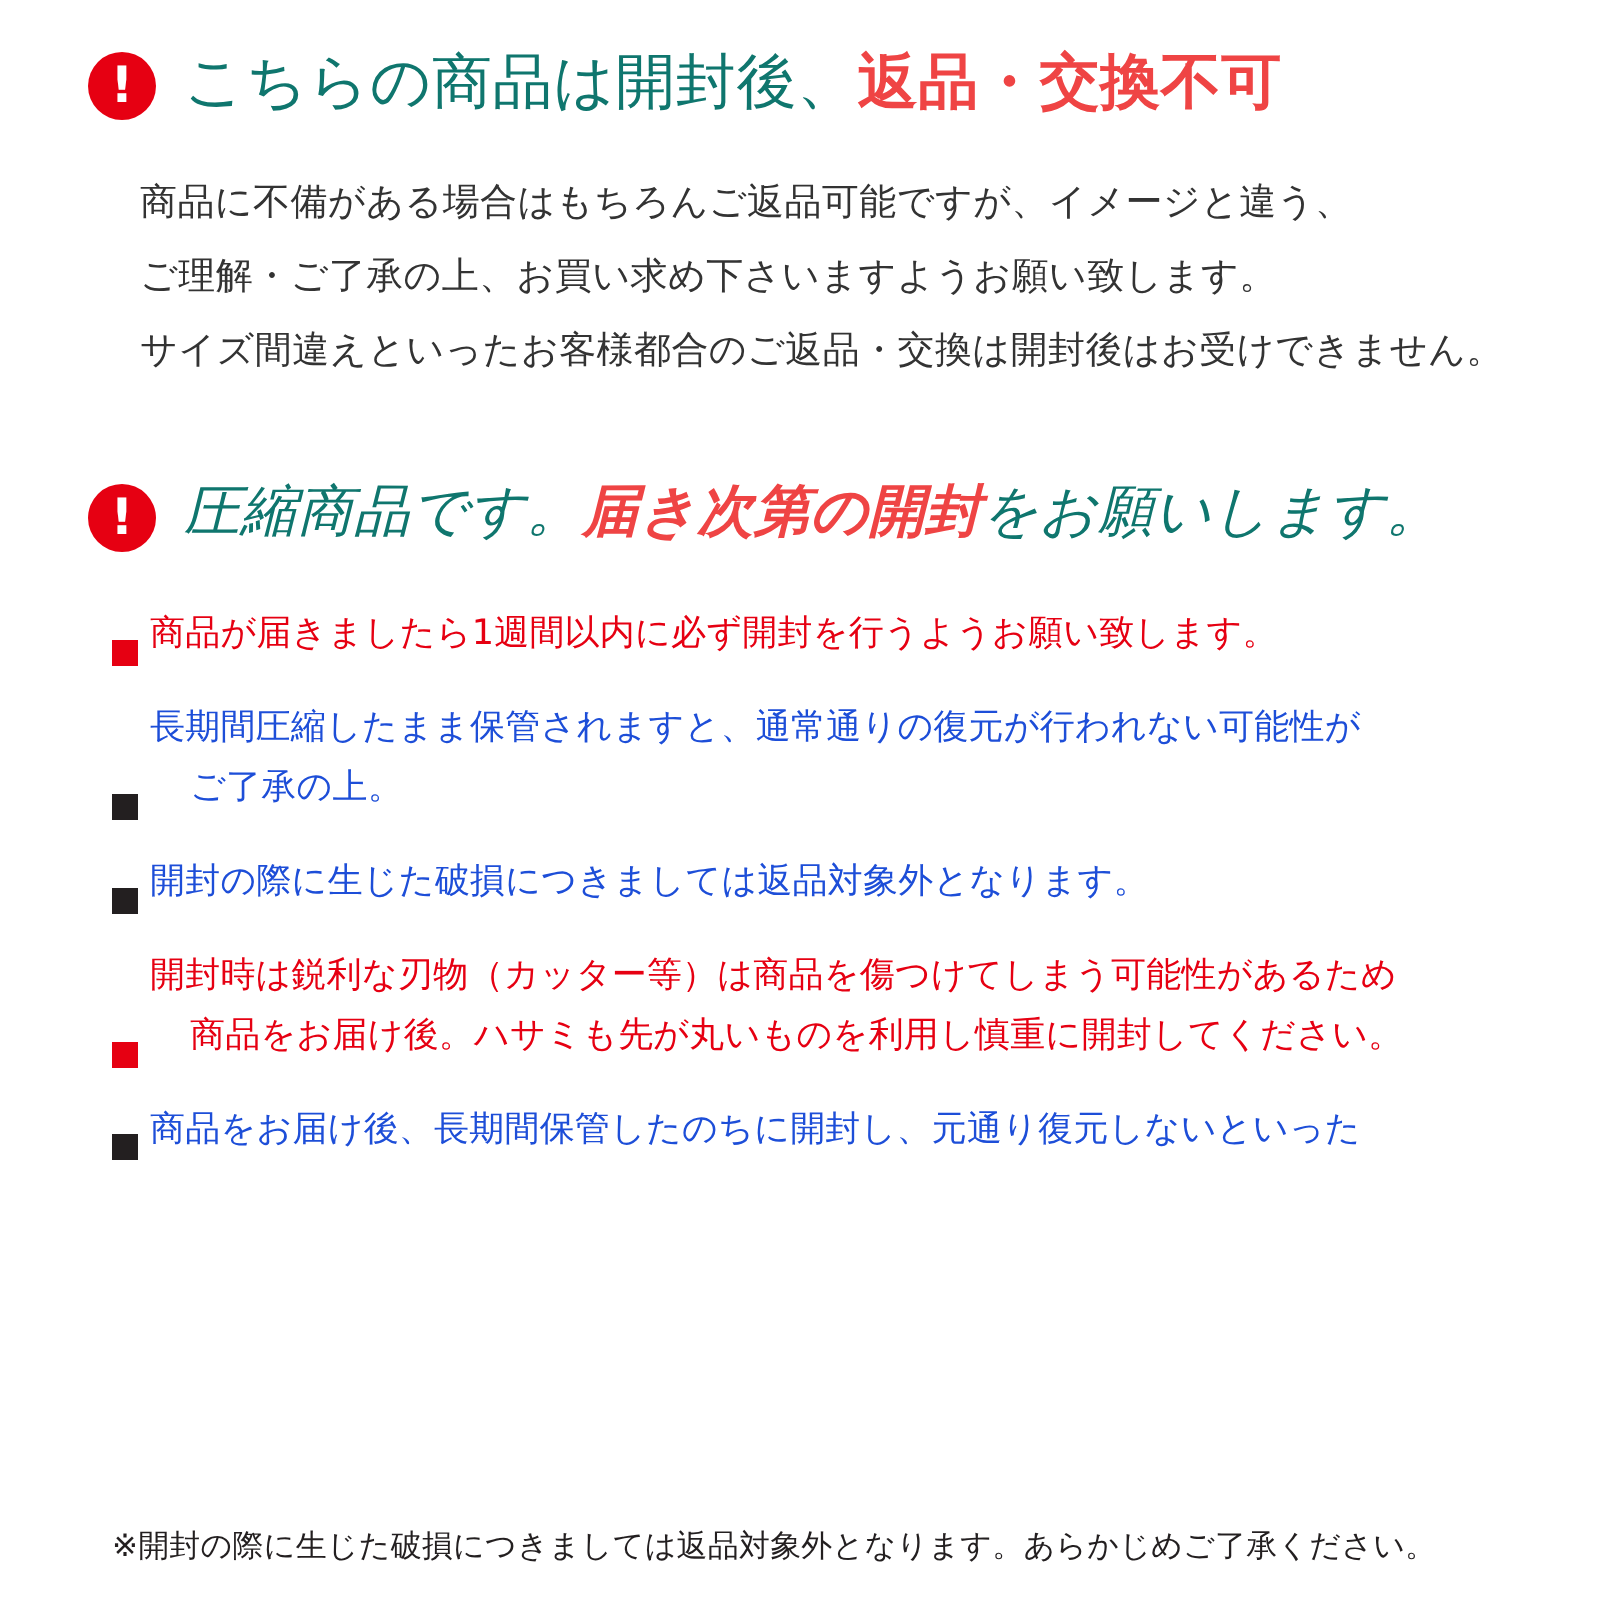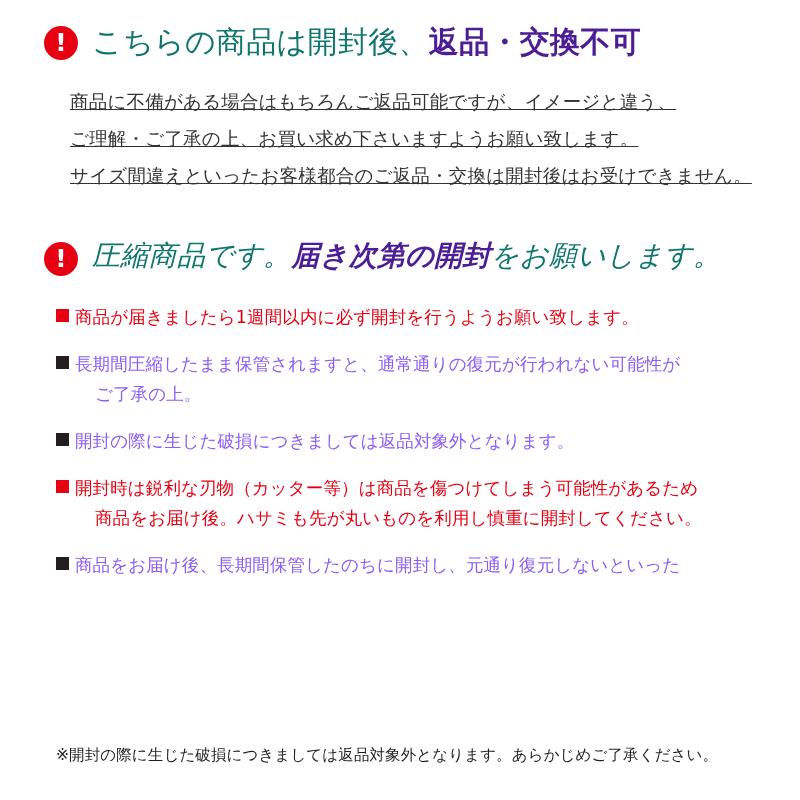--- a/index.html
+++ b/index.html
@@ -43,80 +43,79 @@
     margin-top: 4px;
   }
   .head-text {
     font-size: 30px;
     line-height: 1.3;
     letter-spacing: 0.3px;
     color: #231f20;
     font-weight: 500;
   }
   .head-text .red {
-    color: #4c1d95;
+    color: #ef4444;
     font-weight: bold;
   }
   .head-text .blk-strong {
     color: #0f766e;
   }
 
   
   .para {
     margin: 22px 0 0 26px;
     font-size: 18.5px;
     line-height: 2.0;
     color: #333333;
     letter-spacing: 0.2px;
-    text-decoration: underline;
   }
   .para div { white-space: nowrap; }
 
   
   .section2 {
     margin-top: 44px;
   }
   .head-text2 {
     font-size: 28px;
     line-height: 1.3;
     letter-spacing: 0.3px;
     font-style: italic;
   }
 
   
   .bullets {
     margin: 26px 0 0 12px;
   }
   .bullet-item {
     display: flex;
-    align-items: flex-start;
+    align-items: flex-end;
     margin-bottom: 16px;
   }
   .sq {
     flex: 0 0 auto;
     width: 13px;
     height: 13px;
     background: #231f20;
     margin: 7px 6px 0 0;
   }
   .sq.red { background: #e60012; }
   .bullet-text {
     font-size: 17.5px;
     line-height: 1.75;
-    color: #8b5cf6;
+    color: #1d4ed8;
     letter-spacing: 0.1px;
   }
   .bullet-text.red { color: #e60012; }
   .bullet-text .l2 { display: block; margin-left: 20px; }
 
   
   .footnote {
     position: absolute;
     left: 56px;
-    bottom: 34px;
+    bottom: 16px;
     font-size: 15.5px;
     color: #231f20;
     letter-spacing: 0.1px;
     white-space: nowrap;
   }
 </style>
 </head>
 <body>
 
 <div class="page">

